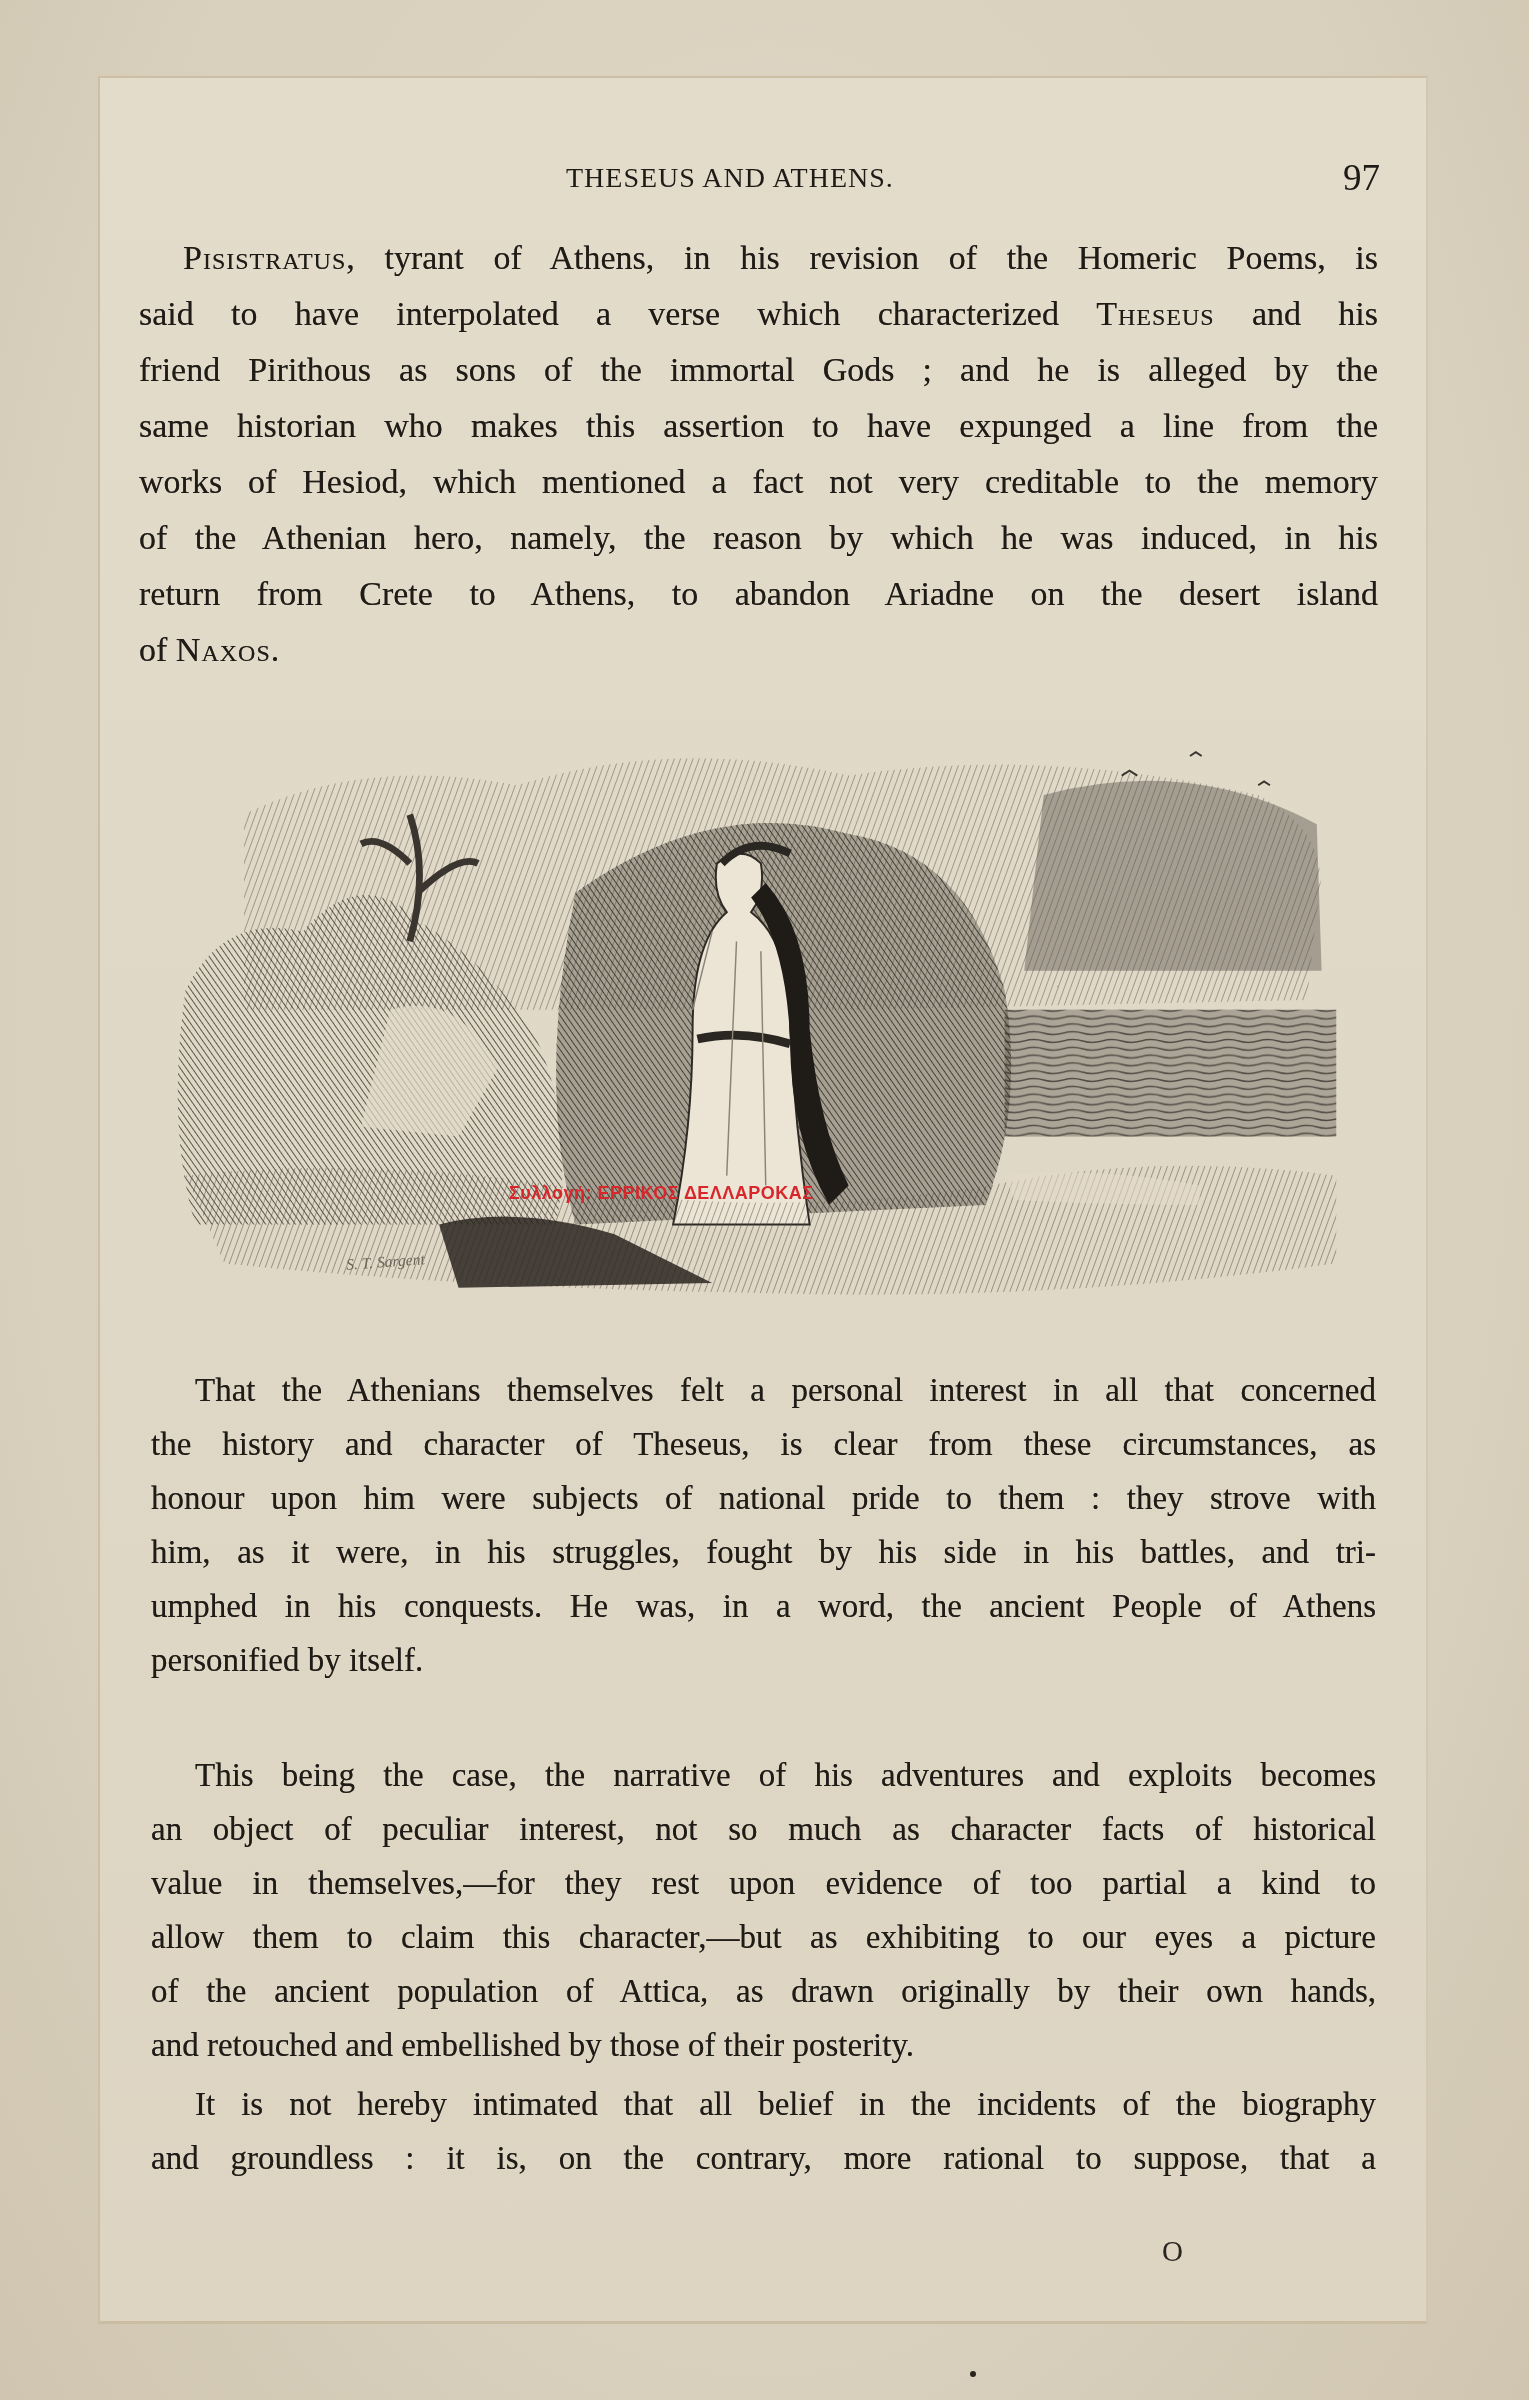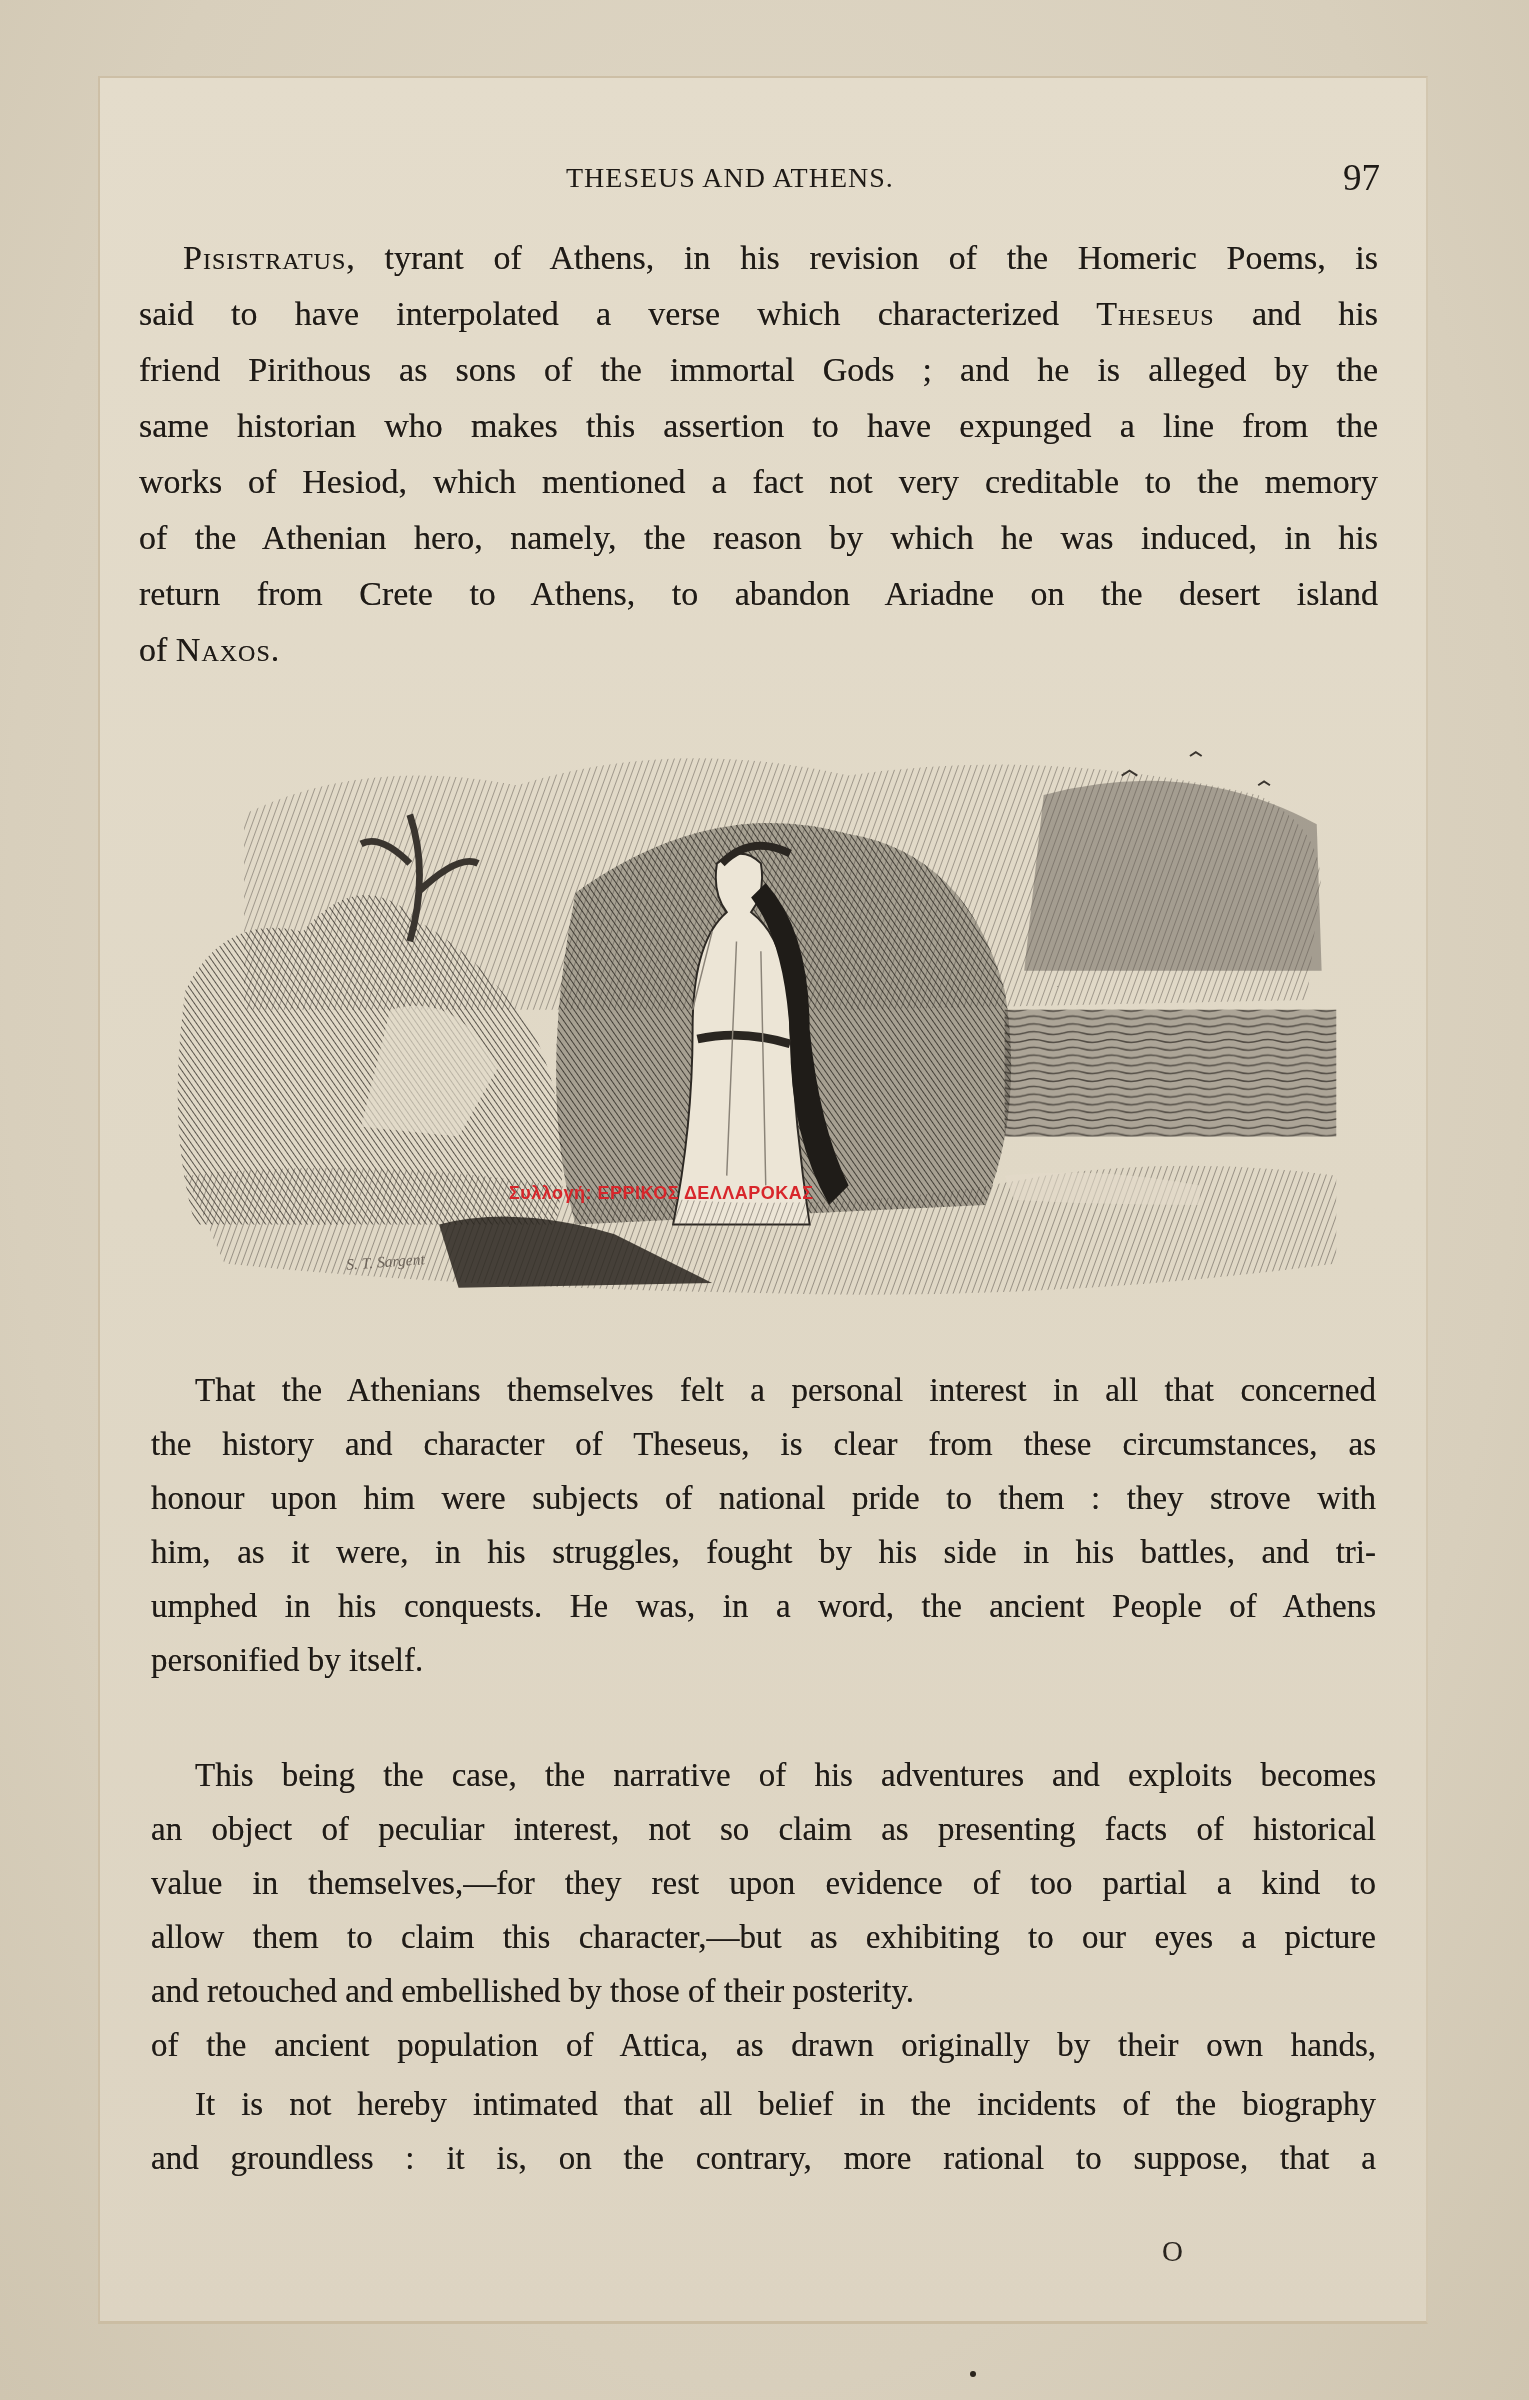--- a/index.html
+++ b/index.html
@@ -153,25 +153,25 @@
   <span class="line indent">That the Athenians themselves felt a personal interest in all that concerned</span>
   <span class="line">the history and character of Theseus, is clear from these circumstances, as</span>
   <span class="line">honour upon him were subjects of national pride to them : they strove with</span>
   <span class="line">him, as it were, in his struggles, fought by his side in his battles, and tri-</span>
   <span class="line">umphed in his conquests.  He was, in a word, the ancient People of Athens</span>
   <span class="line last">personified by itself.</span>
 </div>
 
 <div class="para p3">
   <span class="line indent">This being the case, the narrative of his adventures and exploits becomes</span>
-  <span class="line">an object of peculiar interest, not so claim as presenting facts of historical</span>
+  <span class="line">an object of peculiar interest, not so much as character facts of historical</span>
   <span class="line">value in themselves,—for they rest upon evidence of too partial a kind to</span>
   <span class="line">allow them to claim this character,—but as exhibiting to our eyes a picture</span>
+  <span class="line">of the ancient population of Attica, as drawn originally by their own hands,</span>
   <span class="line last">and retouched and embellished by those of their posterity.</span>
-  <span class="line">of the ancient population of Attica, as drawn originally by their own hands,</span>
 </div>
 
 <div class="para p4">
   <span class="line indent">It is not hereby intimated that all belief in the incidents of the biography</span>
   <span class="line">and groundless : it is, on the contrary, more rational to suppose, that a</span>
 </div>
 
 <span class="signature-mark">O</span>
 <span class="stray-dot"></span>
 

